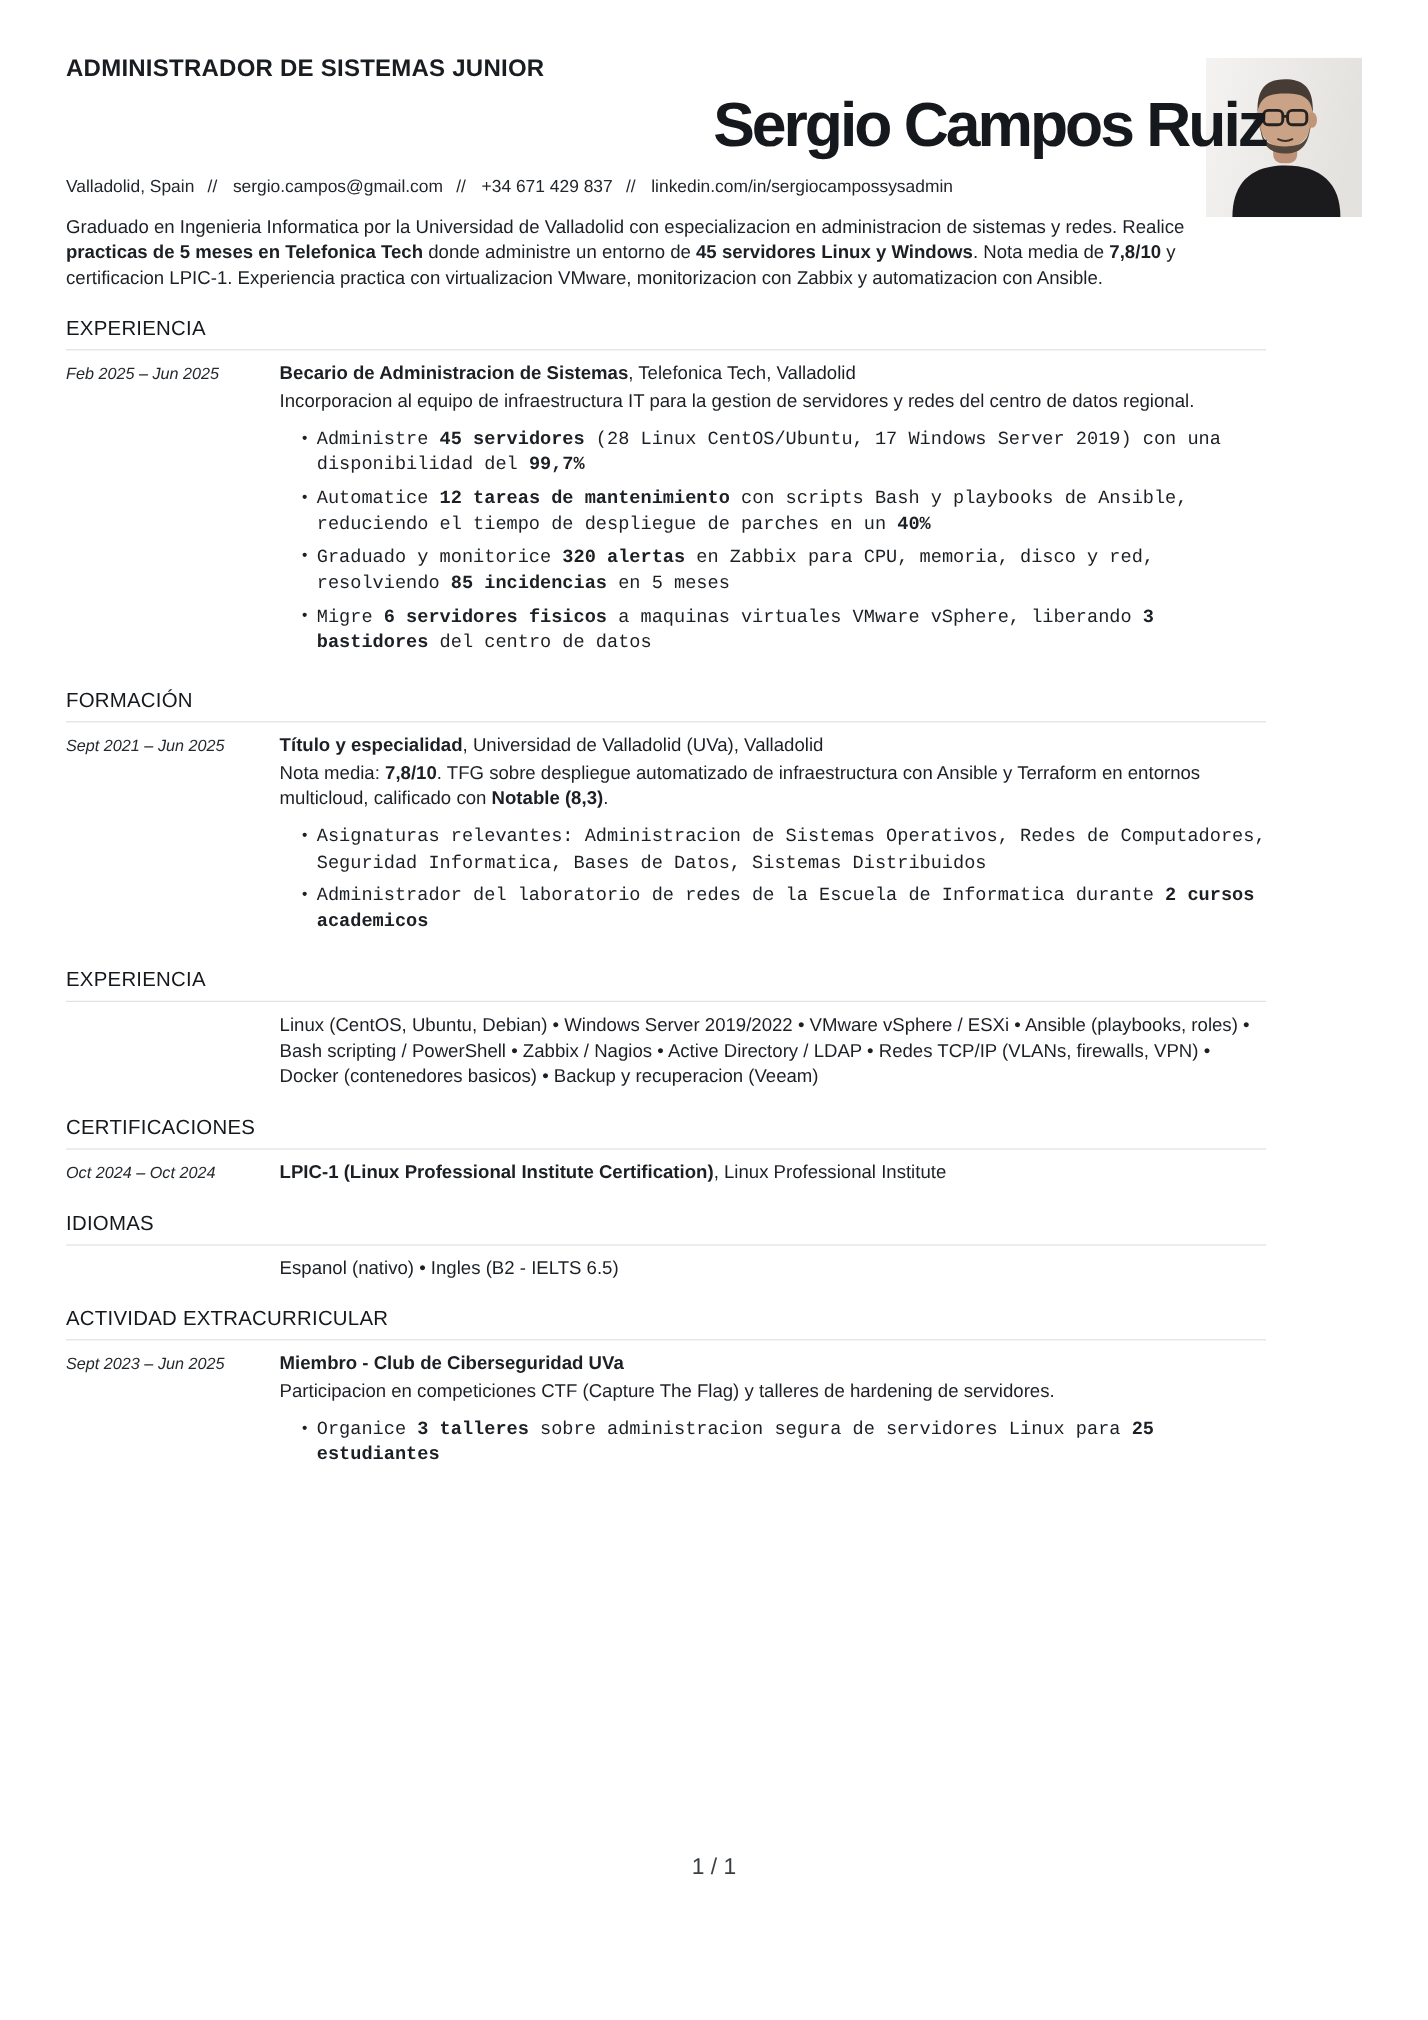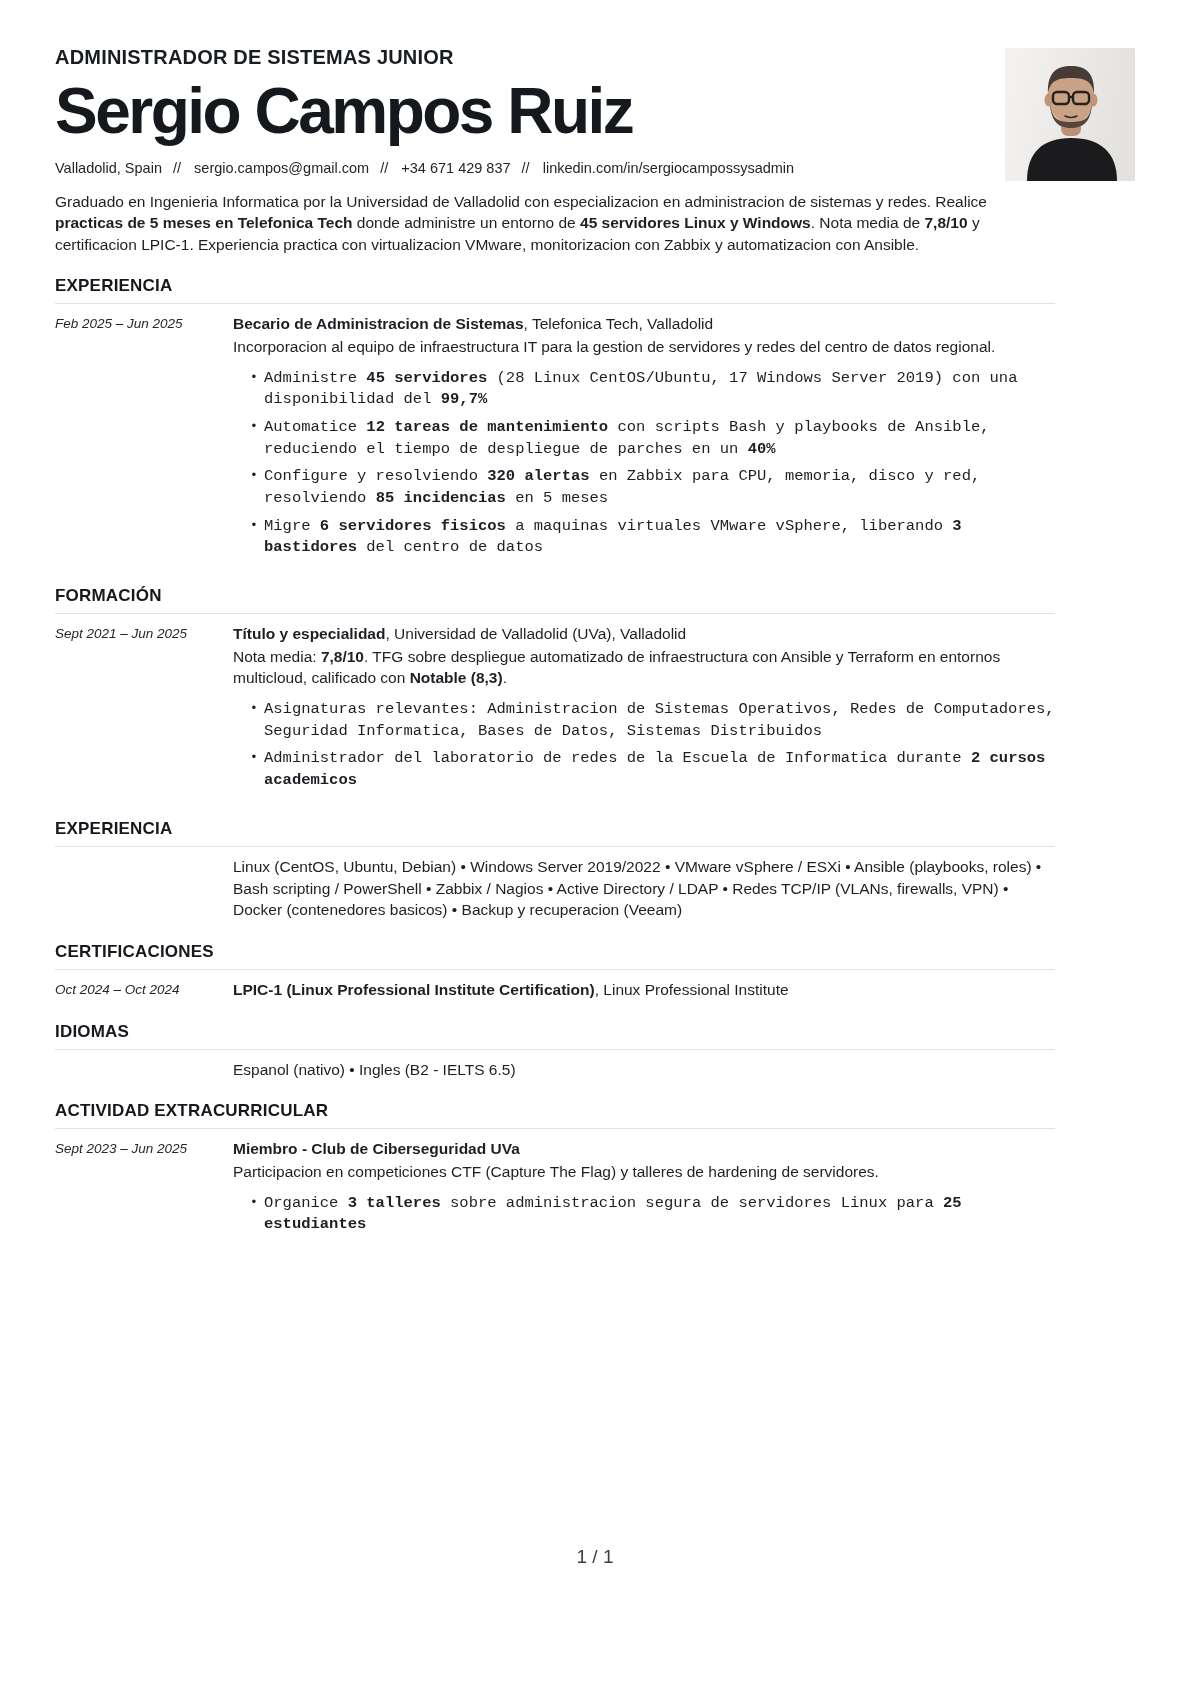--- a/index.html
+++ b/index.html
@@ -6,31 +6,31 @@
   body{
     width:1190px;height:1683px;background:#ffffff;
     font-family:"Liberation Sans","DejaVu Sans",sans-serif;
     color:#1c2025;position:relative;overflow:hidden;
   }
   .page{position:relative;width:1190px;height:1264px;}
   .content{position:absolute;left:55px;top:46px;width:1000px;}
 
   
   .job-title{font-size:20px;font-weight:700;letter-spacing:.2px;color:#191c20;}
-  .name{font-size:64px;font-weight:800;letter-spacing:-2.5px;margin:10px 0 0 0;color:#15181c;line-height:1.0;}
+  .name{font-size:52px;font-weight:800;letter-spacing:-2.5px;margin:10px 0 0 0;color:#15181c;line-height:1.0;text-align:right;}
   .contact{margin-top:17px;font-size:14.5px;color:#22262b;}
   .contact .sep{margin:0 9px 0 7px;color:#22262b;}
   .photo-box{position:absolute;left:1005px;top:48px;width:130px;height:133px;overflow:hidden;}
 
   
   .summary{margin:15px 0 0 0;font-size:15.5px;line-height:1.38;color:#1c2025;}
 
   
   .section{margin-top:21px;}
-  .section-title{font-size:17px;font-weight:700;letter-spacing:.2px;margin:0 0 7px 0;color:#15181c;}
+  .section-title{font-size:17px;font-weight:400;letter-spacing:.2px;margin:0 0 7px 0;color:#15181c;}
   .rule{height:1px;background:#e2e2e2;width:100%;}
   .entry{display:flex;margin-top:9px;}
   .entry-date{flex:0 0 178px;font-style:italic;font-size:13.5px;color:#24282d;padding-top:3px;}
   .entry-body{flex:1;font-size:15.5px;line-height:1.4;color:#1c2025;}
   .entry-title b, b{font-weight:700;}
   .entry-desc{margin-top:1px;}
   ul.bullets{margin:10px 0 0 0;padding:0 0 0 17px;list-style:none;font-family:Liberation Mono, monospace;}
   ul.bullets li{position:relative;padding-left:14px;margin-bottom:6px;}
   ul.bullets li::before{content:"•";position:absolute;left:0;top:1px;font-size:13px;color:#1c2025;}
   .plain-row{display:flex;margin-top:9px;}
@@ -99,21 +99,21 @@
       <h2 class="section-title">EXPERIENCIA</h2>
       <div class="rule"></div>
       <div class="entry">
         <div class="entry-date">Feb 2025 – Jun 2025</div>
         <div class="entry-body">
           <div class="entry-title"><b>Becario de Administracion de Sistemas</b><span>, Telefonica Tech, Valladolid</span></div>
           <div class="entry-desc">Incorporacion al equipo de infraestructura IT para la gestion de servidores y redes del centro de datos regional.</div>
           <ul class="bullets">
             <li><span>Administre </span><b>45 servidores</b><span> (28 Linux CentOS/Ubuntu, 17 Windows Server 2019) con una disponibilidad del </span><b>99,7%</b></li>
             <li><span>Automatice </span><b>12 tareas de mantenimiento</b><span> con scripts Bash y playbooks de Ansible, reduciendo el tiempo de despliegue de parches en un </span><b>40%</b></li>
-            <li><span>Configure y resolviendo </span><b>320 alertas</b><span> en Zabbix para CPU, memoria, disco y red, resolviendo </span><b>85 incidencias</b><span> en 5 meses</span></li>
+            <li><span>Graduado y monitorice </span><b>320 alertas</b><span> en Zabbix para CPU, memoria, disco y red, resolviendo </span><b>85 incidencias</b><span> en 5 meses</span></li>
             <li><span>Migre </span><b>6 servidores fisicos</b><span> a maquinas virtuales VMware vSphere, liberando </span><b>3 bastidores</b><span> del centro de datos</span></li>
           </ul>
         </div>
       </div>
     </section>
 
     <section class="section">
       <h2 class="section-title">FORMACIÓN</h2>
       <div class="rule"></div>
       <div class="entry">

